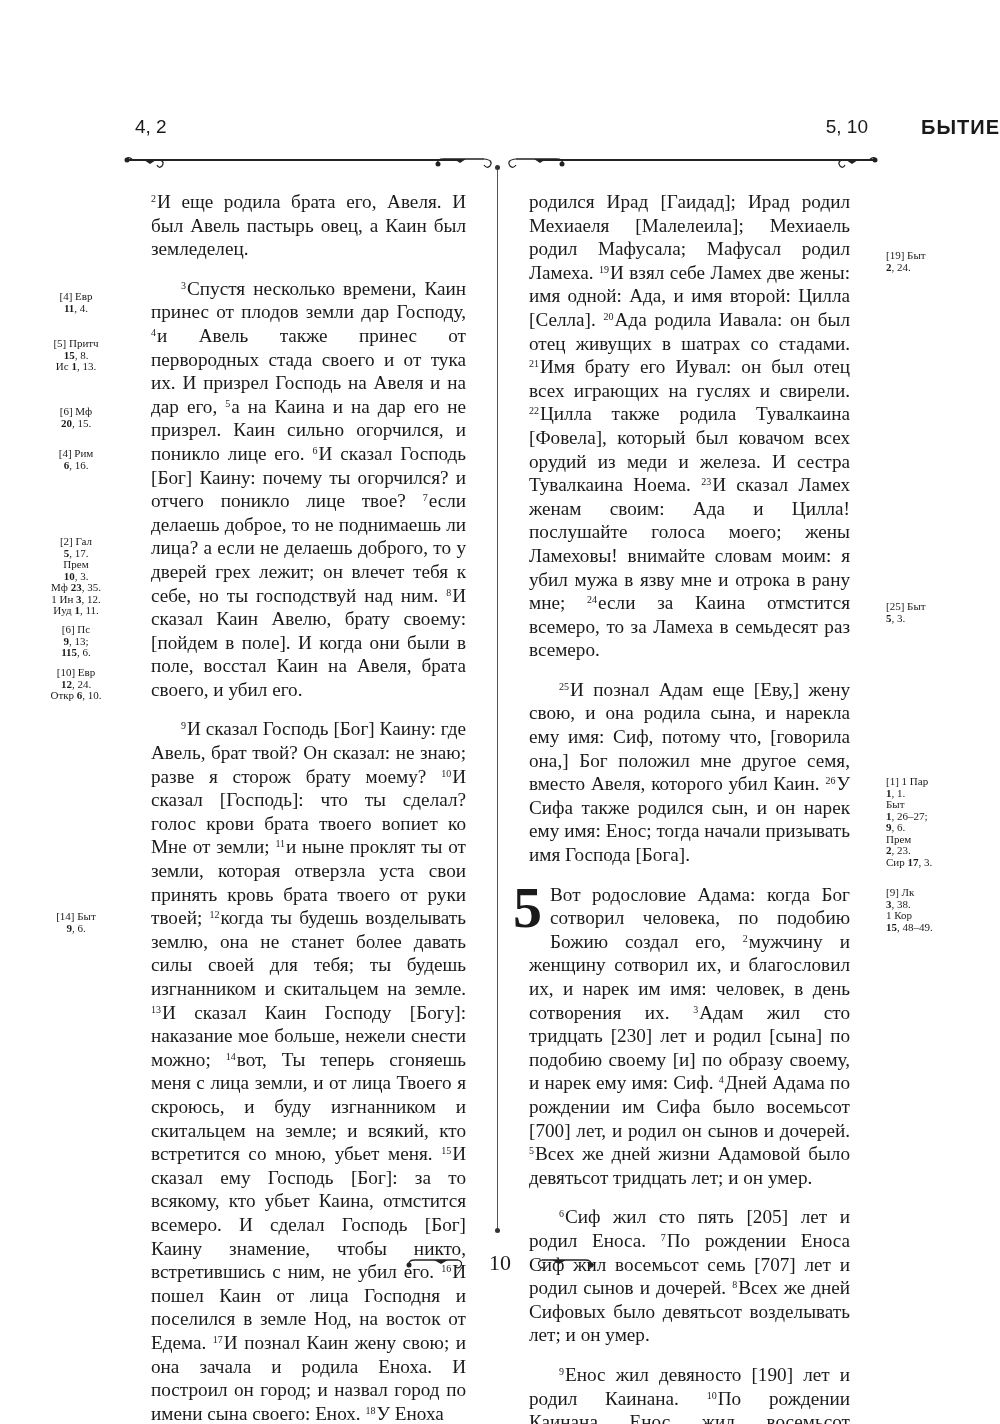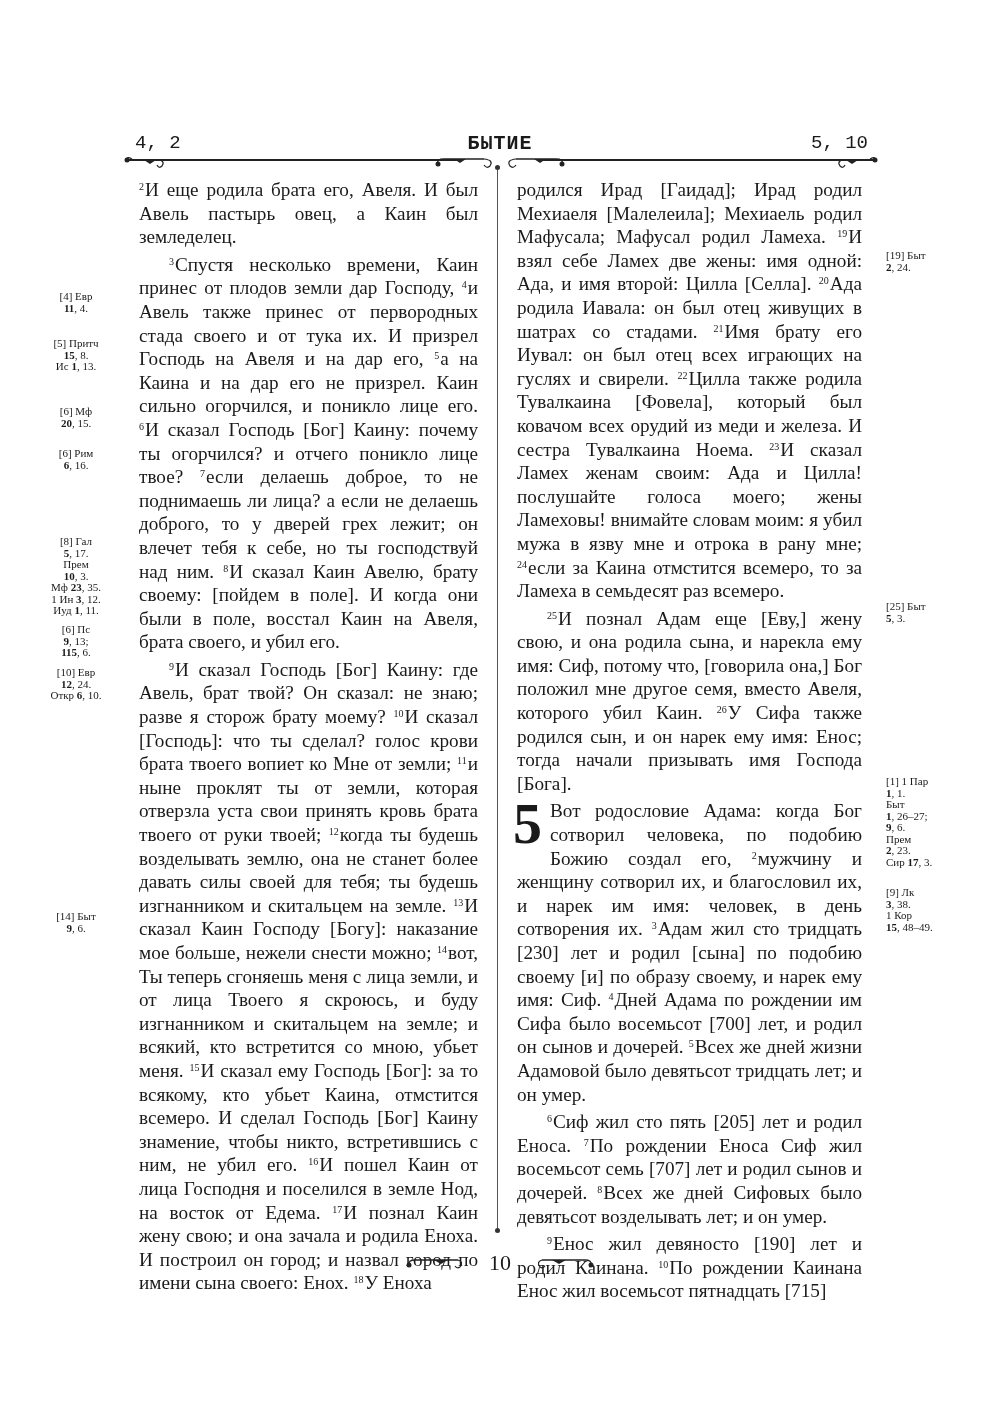--- a/index.html
+++ b/index.html
@@ -1,35 +1,35 @@
 <!DOCTYPE html>
 <html><head>
 <meta charset="utf-8">
 <style>
   html, body { margin: 0; padding: 0; background: #ffffff; }
   body { width: 1000px; height: 1424px; position: relative; overflow: hidden; color: #1a1a1a;
          font-family: "DejaVu Serif", "Liberation Serif", serif; }
   .page { position: absolute; left: 0; top: 0; width: 1000px; height: 1424px; }
 
   
-  .hdr { position: absolute; top: 132px; font-family: Liberation Mono, monospace; font-size: 19px; }
+  .hdr { position: absolute; top: 116px; font-family: Liberation Sans, sans-serif; font-size: 19px; }
   .hdr-left { left: 135px; }
   .hdr-right { right: 132px; }
-  .hdr-title { left: 0; right: 0; text-align: center; font-weight: bold; letter-spacing: 1px; font-size: 20px; }
+  .hdr-title { left: 0; right: 0; text-align: right; font-weight: bold; letter-spacing: 1px; font-size: 20px; }
   .rule { position: absolute; height: 1.5px; background: #222; top: 159px; }
   .rule-left { left: 128px; width: 330px; }
   .rule-right { left: 542px; width: 332px; }
   .orn { position: absolute; }
 
   
   .col { position: absolute; top: 174px; font-family: "Liberation Serif", serif; font-size: 19.2px;
          line-height: 23.6px; text-align: justify; }
   .col-left { left: 135px; width: 347px; }
   .col-right { left: 513px; width: 353px; }
-  .col p { margin: 4px; text-indent: 0; }
+  .col p { margin: 16px; text-indent: 0; }
   .col p.ind { text-indent: 30px; }
   sup.v { font-size: 10px; vertical-align: 6px; margin-right: 1px; line-height: 0; }
   .divider { position: absolute; left: 497px; top: 170px; width: 1px; height: 1058px; background: #555; }
   .divider-dot { position: absolute; left: 495px; top: 1228px; width: 5px; height: 5px; border-radius: 50%; background: #333; }
   .divider-dot-top { position: absolute; left: 495px; top: 165px; width: 5px; height: 5px; border-radius: 50%; background: #333; }
 
   .dropcap-block { position: relative; }
   .dropcap { float: left; font-family: "Liberation Serif", serif; font-weight: bold; font-size: 58px;
              line-height: 46px; margin: 2px 8px 0 0; height: 46px; }
 
@@ -112,25 +112,25 @@
   <div class="ref ref-l" style="top:338px">
       <div>[5] Притч</div>
       <div><b>15</b>, 8.</div>
       <div>Ис <b>1</b>, 13.</div>
     </div>
   <div class="ref ref-l" style="top:406px">
       <div>[6] Мф</div>
       <div><b>20</b>, 15.</div>
     </div>
   <div class="ref ref-l" style="top:448px">
-      <div>[6] Рим</div>
+      <div>[4] Рим</div>
       <div><b>6</b>, 16.</div>
     </div>
   <div class="ref ref-l" style="top:536px">
-      <div>[8] Гал</div>
+      <div>[2] Гал</div>
       <div><b>5</b>, 17.</div>
       <div>Прем</div>
       <div><b>10</b>, 3.</div>
       <div>Мф <b>23</b>, 35.</div>
       <div>1 Ин <b>3</b>, 12.</div>
       <div>Иуд <b>1</b>, 11.</div>
     </div>
   <div class="ref ref-l" style="top:624px">
       <div>[6] Пс</div>
       <div><b>9</b>, 13;</div>

